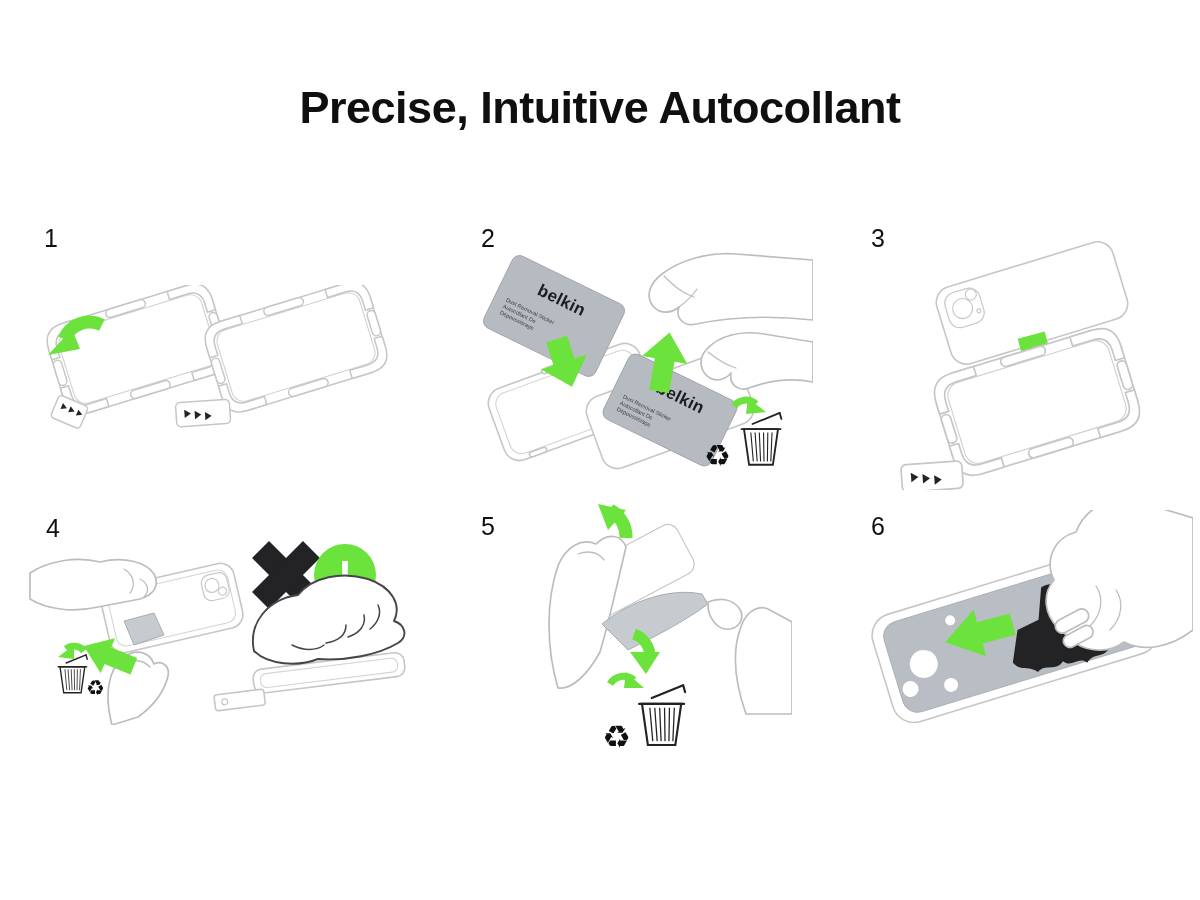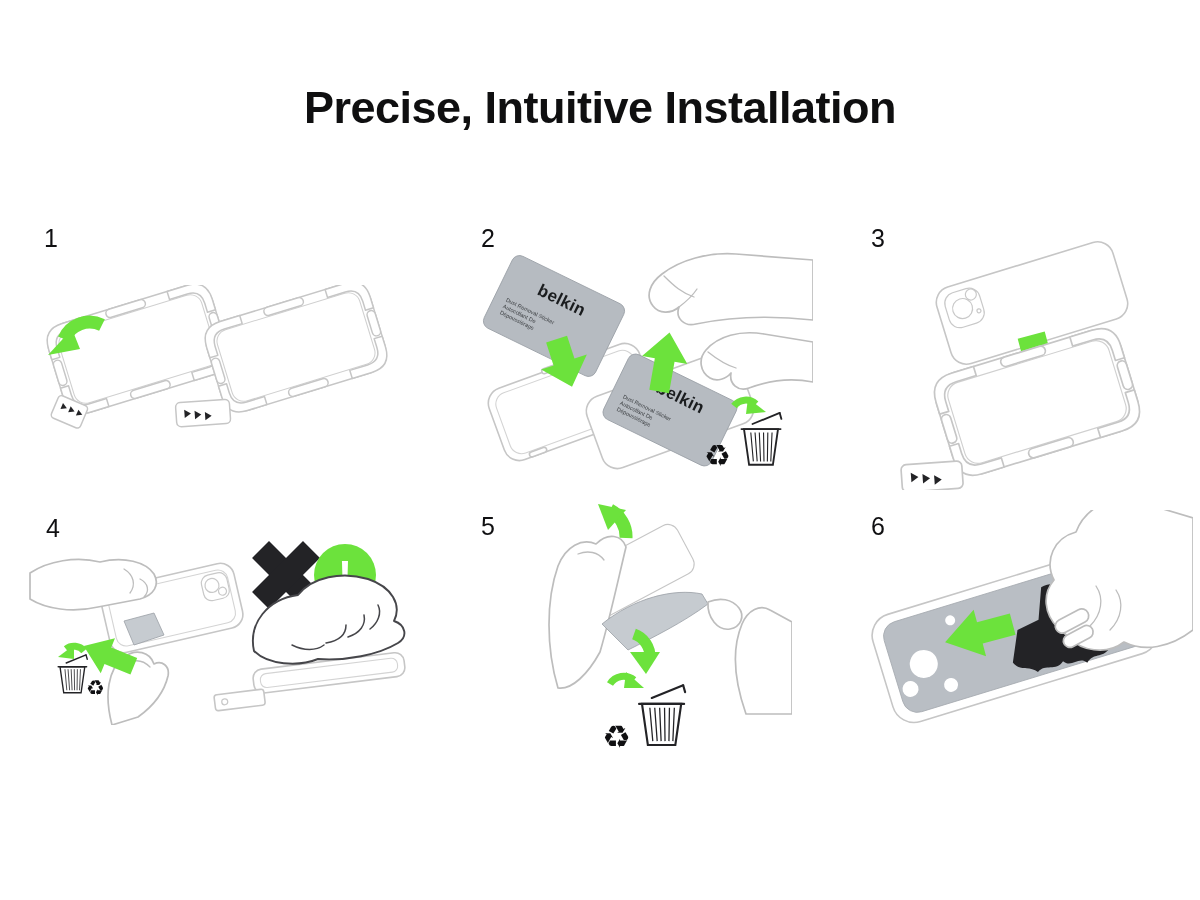--- a/index.html
+++ b/index.html
@@ -66,21 +66,21 @@
       <g id="sym-trash">
         <path class="trash" d="M0,6 L6,48 L34,48 L40,6 Z"></path>
         <line class="trash" x1="-3" y1="6" x2="43" y2="6"></line>
         <path class="trashstripe" d="M8,10 L11,44 M13,10 L15.5,44 M18,10 L19.5,44 M23,10 L23.5,44 M28,10 L27.5,44 M33,10 L31.5,44"></path>
         <line class="trash" x1="10" y1="0" x2="42" y2="-13"></line>
         <line class="trash" x1="42" y1="-13" x2="44" y2="-6"></line>
       </g>
     </defs>
   </svg>
 
-  <h1 class="title">Precise, Intuitive Installation</h1>
+  <h1 class="title">Precise, Intuitive Autocollant</h1>
 
   <div class="stepnum" style="left:44px;top:224px">1</div>
   <div class="stepnum" style="left:481px;top:224px">2</div>
   <div class="stepnum" style="left:871px;top:224px">3</div>
   <div class="stepnum" style="left:46px;top:514px">4</div>
   <div class="stepnum" style="left:481px;top:512px">5</div>
   <div class="stepnum" style="left:871px;top:512px">6</div>
 
   <svg class="art" style="left:30px;top:285px" width="390" height="210" viewBox="0 0 390 210">
     <g transform="translate(108,64) rotate(-17) scale(0.93)">

